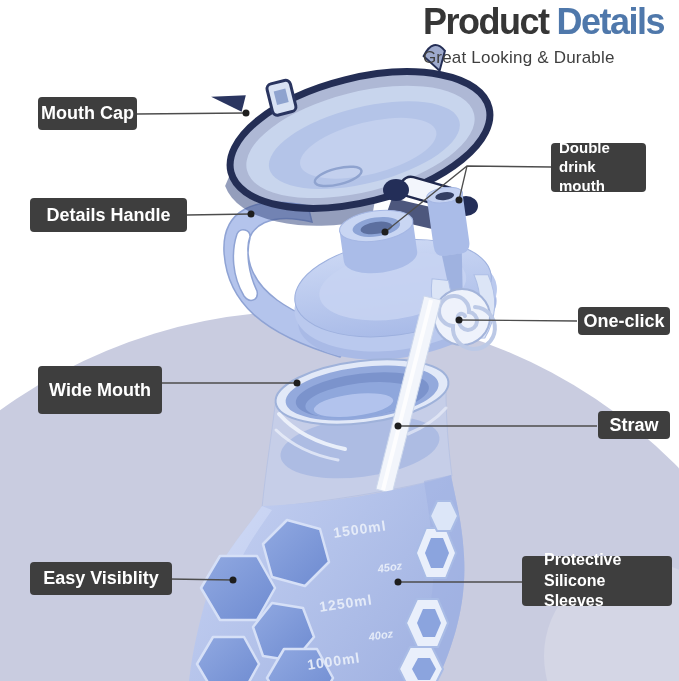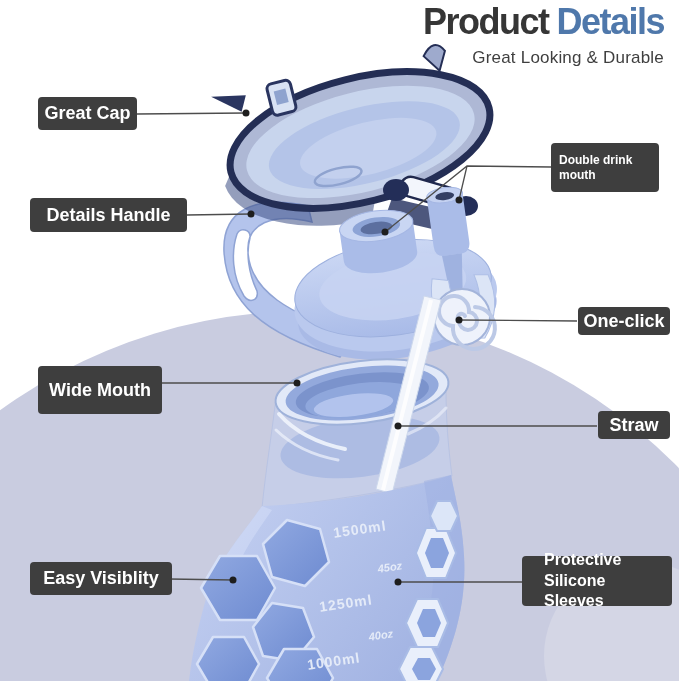--- a/index.html
+++ b/index.html
@@ -9,32 +9,32 @@
   }
   .backdrop-circle{
     position:absolute;left:-215px;top:311px;width:1042px;height:1042px;
     border-radius:50%;background:#c9cce0;z-index:1;
   }
   .backdrop-blob{
     position:absolute;right:-55px;bottom:-70px;width:190px;height:190px;
     border-radius:50%;background:#d4d6e5;z-index:1;
   }
   .scene{position:absolute;left:0;top:0;z-index:2}
-  .header{position:absolute;top:2px;right:15px;text-align:right;z-index:3}
+  .header{position:absolute;top:2px;right:15px;text-align:left;z-index:3}
   .header .title{font-size:36px;font-weight:800;letter-spacing:-1.5px;color:#363636;line-height:1.1}
   .header .title .accent{color:#4f78ab;margin-left:8px}
   .header .subtitle{font-size:17px;color:#3f3f3f;margin-top:6px;letter-spacing:.2px}
   .callout{
     position:absolute;background:#3e3e3e;color:#ffffff;font-weight:700;
     border-radius:4px;display:flex;align-items:center;justify-content:center;
     box-sizing:border-box;z-index:3;text-align:left;
   }
   .c-dust{left:38px;top:97px;width:99px;height:33px;font-size:18px}
   .c-handle{left:30px;top:198px;width:157px;height:34px;font-size:18px}
-  .c-mouthpiece{left:551px;top:143px;width:108px;height:49px;font-size:12px;justify-content:flex-start;padding:4px 8px;line-height:1.25}
+  .c-mouthpiece{left:551px;top:143px;width:95px;height:49px;font-size:15px;justify-content:flex-start;padding:4px 8px;line-height:1.25}
   .c-oneclick{left:578px;top:307px;width:92px;height:28px;font-size:18px}
   .c-widemouth{left:38px;top:366px;width:124px;height:48px;font-size:18px}
   .c-straw{left:598px;top:411px;width:72px;height:28px;font-size:18px}
   .c-easyvis{left:30px;top:562px;width:142px;height:33px;font-size:18px}
   .c-sleeves{left:522px;top:556px;width:150px;height:50px;font-size:16px;justify-content:flex-start;padding:4px 22px;line-height:1.3}
 </style>
 </head>
 <body>
 
 <div class="backdrop-circle"></div>
@@ -190,20 +190,20 @@
     <circle cx="233" cy="580" r="3.5"></circle>
     <circle cx="398" cy="582" r="3.5"></circle>
   </g>
 </svg>
 
 <div class="header">
   <div class="title"><span>Product</span><span class="accent">Details</span></div>
   <div class="subtitle">Great Looking &amp; Durable</div>
 </div>
 
-<div class="callout c-dust">Great Cap</div>
+<div class="callout c-dust">Mouth Cap</div>
 <div class="callout c-handle">Details Handle</div>
 <div class="callout c-mouthpiece">Double drink mouth</div>
 <div class="callout c-oneclick">One-click</div>
 <div class="callout c-widemouth">Wide Mouth</div>
 <div class="callout c-straw">Straw</div>
 <div class="callout c-easyvis">Easy Visiblity</div>
 <div class="callout c-sleeves">Protective Silicone Sleeves</div>
 
 </body></html>

